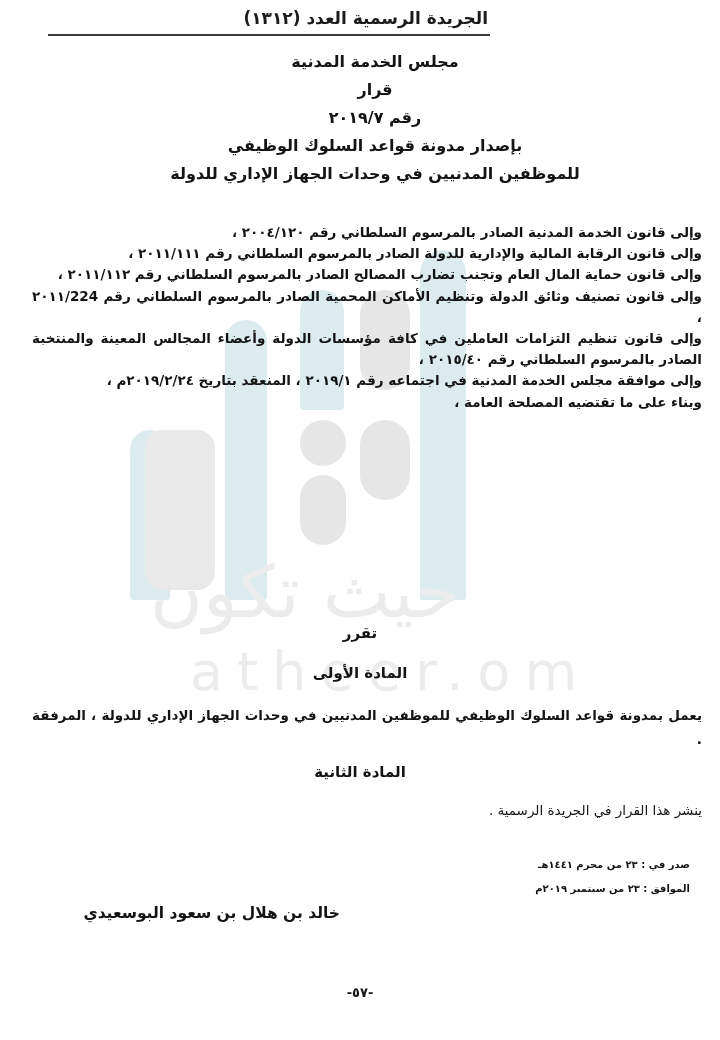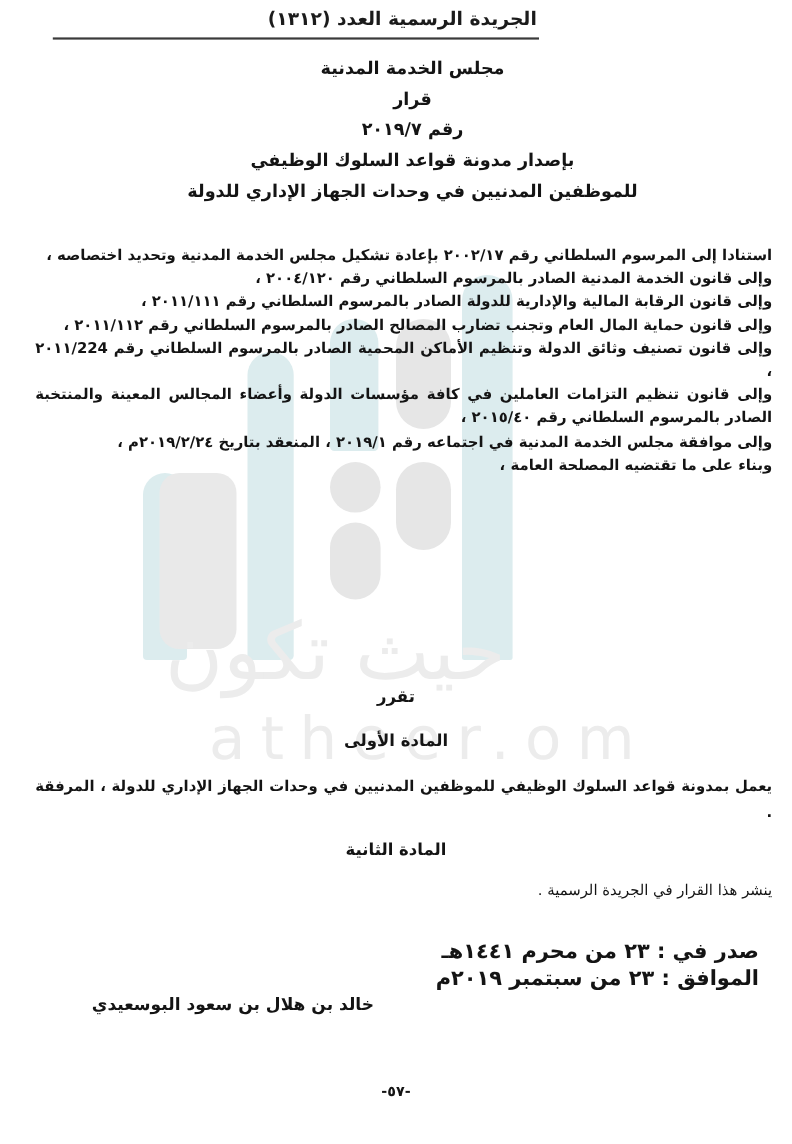--- a/index.html
+++ b/index.html
@@ -101,21 +101,21 @@
     top: 802px;
     right: 18px;
     font-size: 13.5px;
     font-weight: normal;
     white-space: nowrap;
   }
   .dates {
     position: absolute;
     top: 853px;
     right: 30px;
-    font-size: 19px;
+    font-size: 10px;
     font-weight: bold;
     line-height: 24px;
     white-space: nowrap;
   }
   .signature {
     position: absolute;
     top: 900px;
     left: 60px;
     width: 280px;
     text-align: right;
@@ -170,21 +170,20 @@
 
     <div class="title-block">
       <div class="title-line">مجلس الخدمة المدنية</div>
       <div class="title-line">قرار</div>
       <div class="title-line">رقم ٢٠١٩/٧</div>
       <div class="title-line">بإصدار مدونة قواعد السلوك الوظيفي</div>
       <div class="title-line">للموظفين المدنيين في وحدات الجهاز الإداري للدولة</div>
     </div>
 
     <div class="body-block">
-      <p class="para">استنادا إلى المرسوم السلطاني رقم ٢٠٠٢/١٧ بإعادة تشكيل مجلس الخدمة المدنية وتحديد اختصاصه ،</p>
       <p class="para">وإلى قانون الخدمة المدنية الصادر بالمرسوم السلطاني رقم ٢٠٠٤/١٢٠ ،</p>
       <p class="para">وإلى قانون الرقابة المالية والإدارية للدولة الصادر بالمرسوم السلطاني رقم ٢٠١١/١١١ ،</p>
       <p class="para">وإلى قانون حماية المال العام وتجنب تضارب المصالح الصادر بالمرسوم السلطاني رقم ٢٠١١/١١٢ ،</p>
       <p class="para">وإلى قانون تصنيف وثائق الدولة وتنظيم الأماكن المحمية الصادر بالمرسوم السلطاني رقم ٢٠١١/224 ،</p>
       <p class="para">وإلى قانون تنظيم التزامات العاملين في كافة مؤسسات الدولة وأعضاء المجالس المعينة والمنتخبة الصادر بالمرسوم السلطاني رقم ٢٠١٥/٤٠ ،</p>
       <p class="para">وإلى موافقة مجلس الخدمة المدنية في اجتماعه رقم ٢٠١٩/١ ، المنعقد بتاريخ ٢٠١٩/٢/٢٤م ،</p>
       <p class="para">وبناء على ما تقتضيه المصلحة العامة ،</p>
     </div>
 
     <div class="section-heading decision-heading">تقرر</div>

